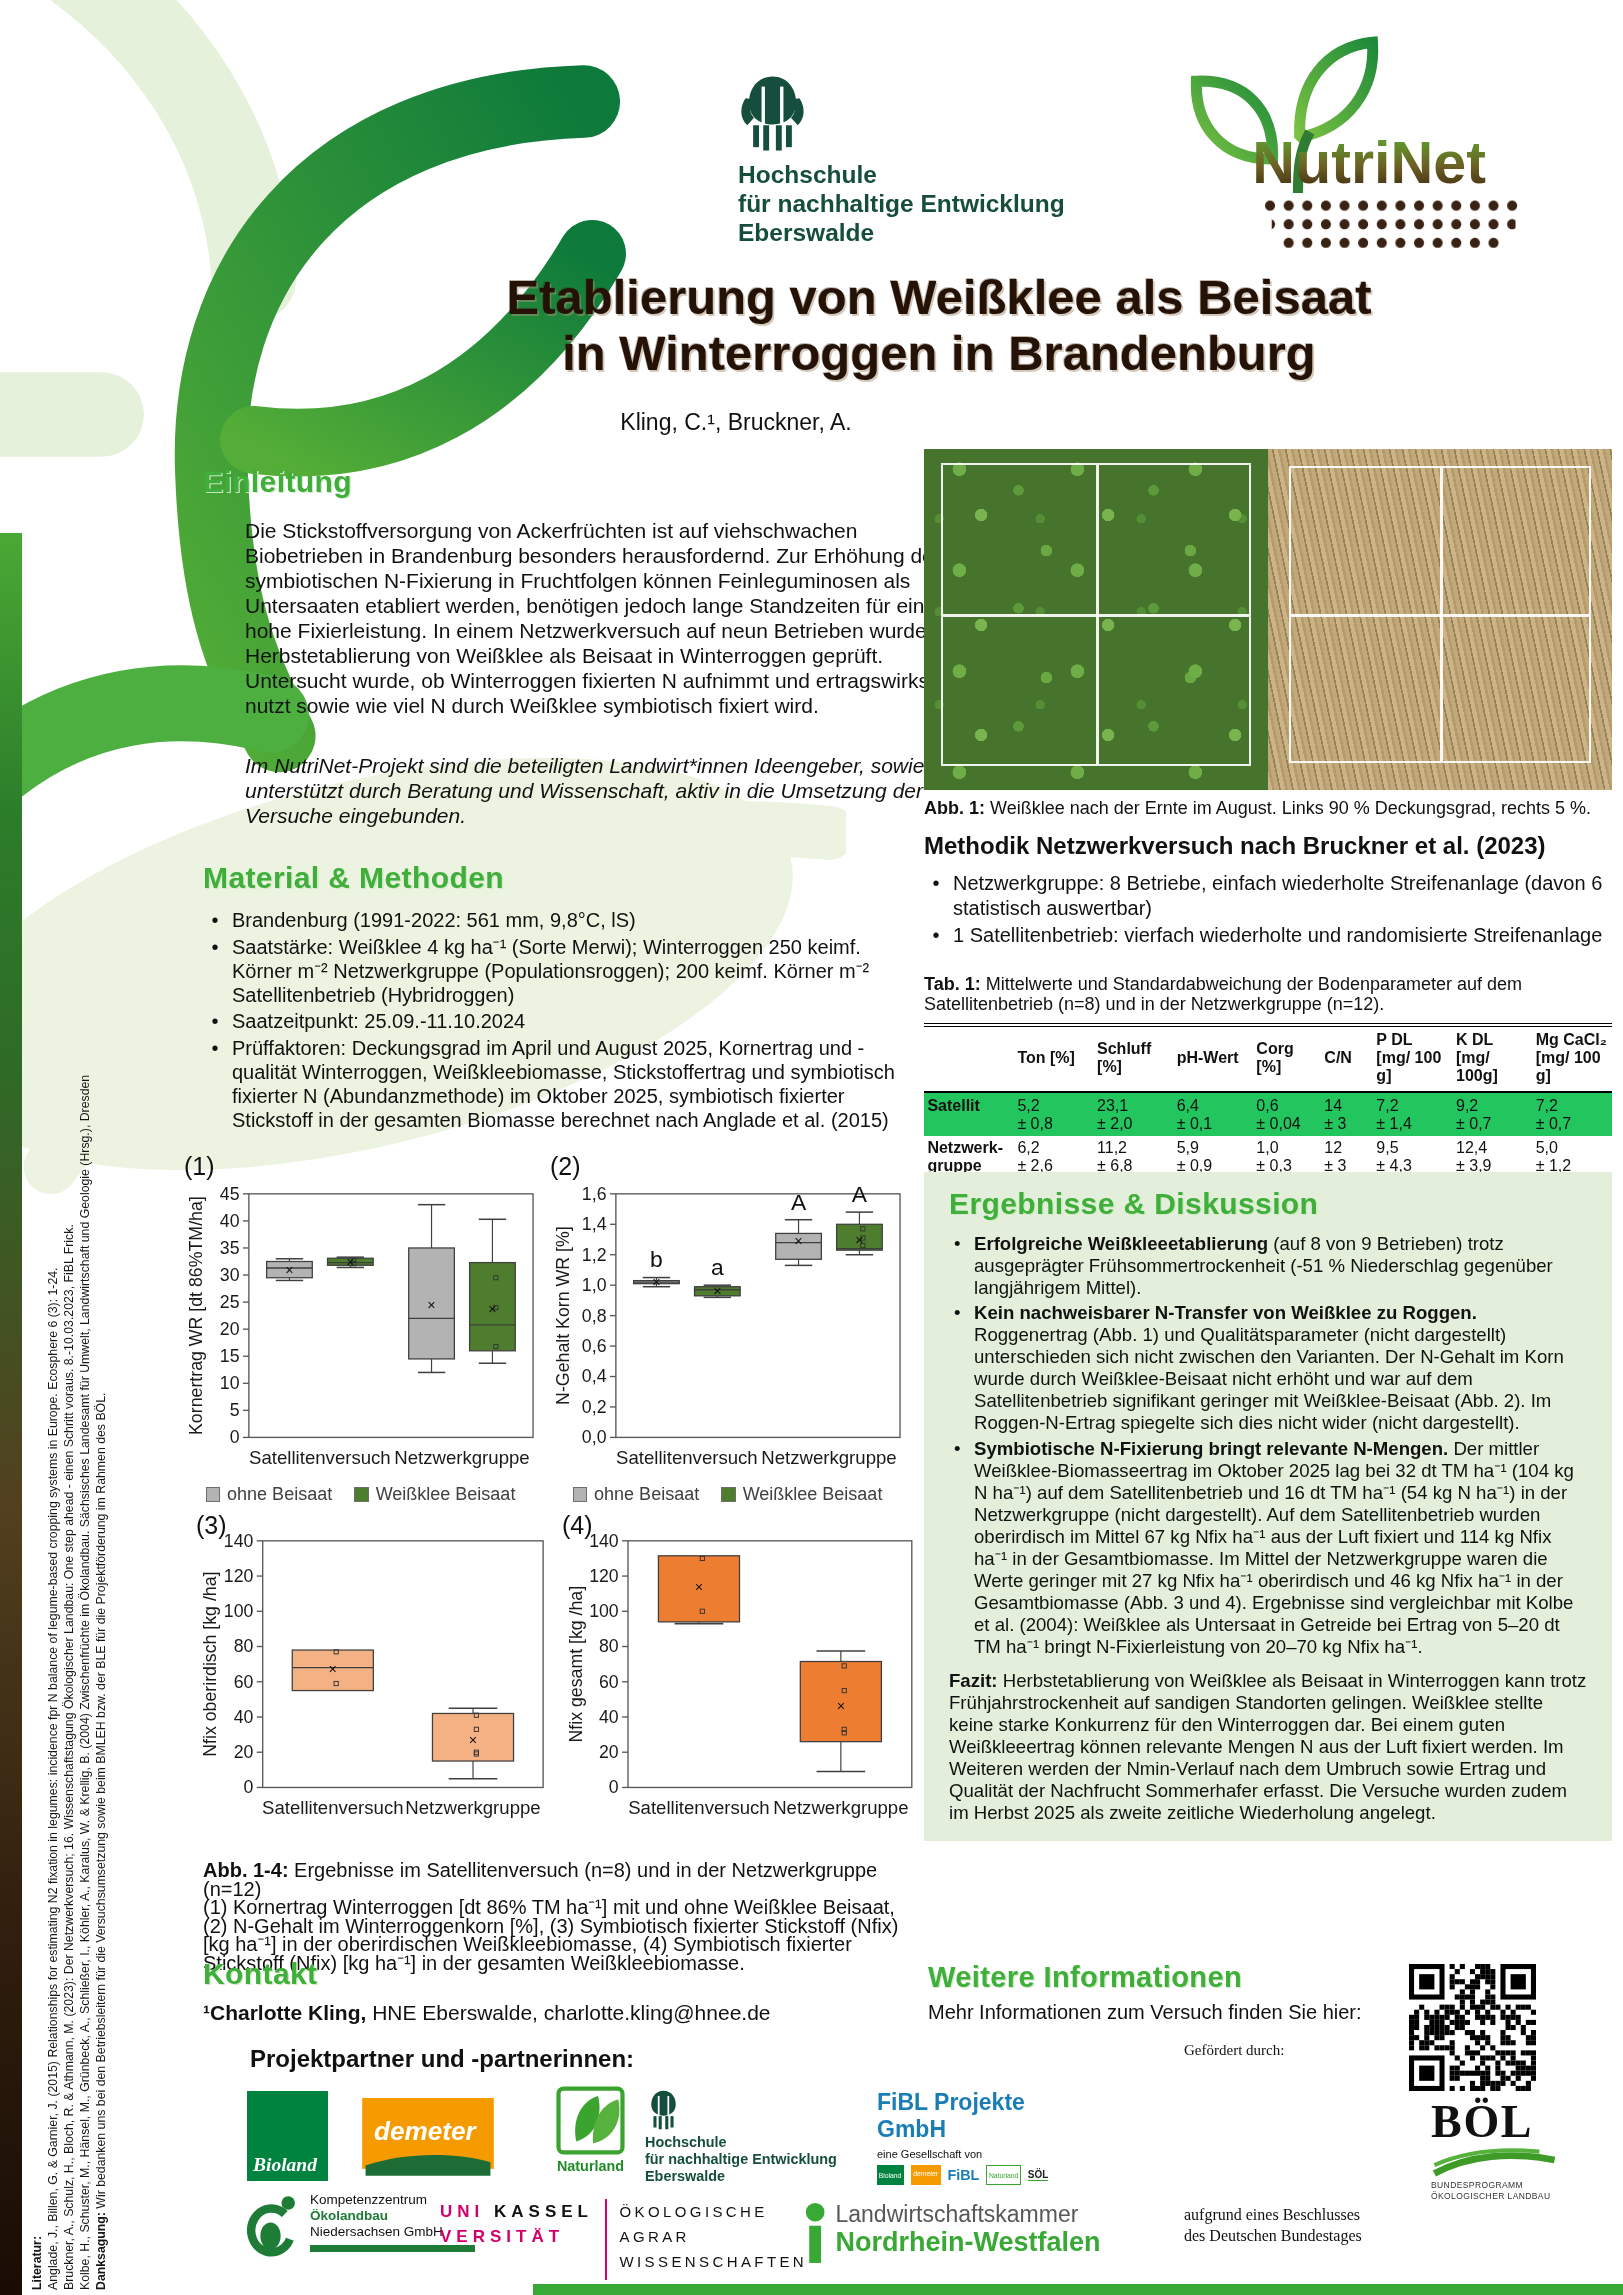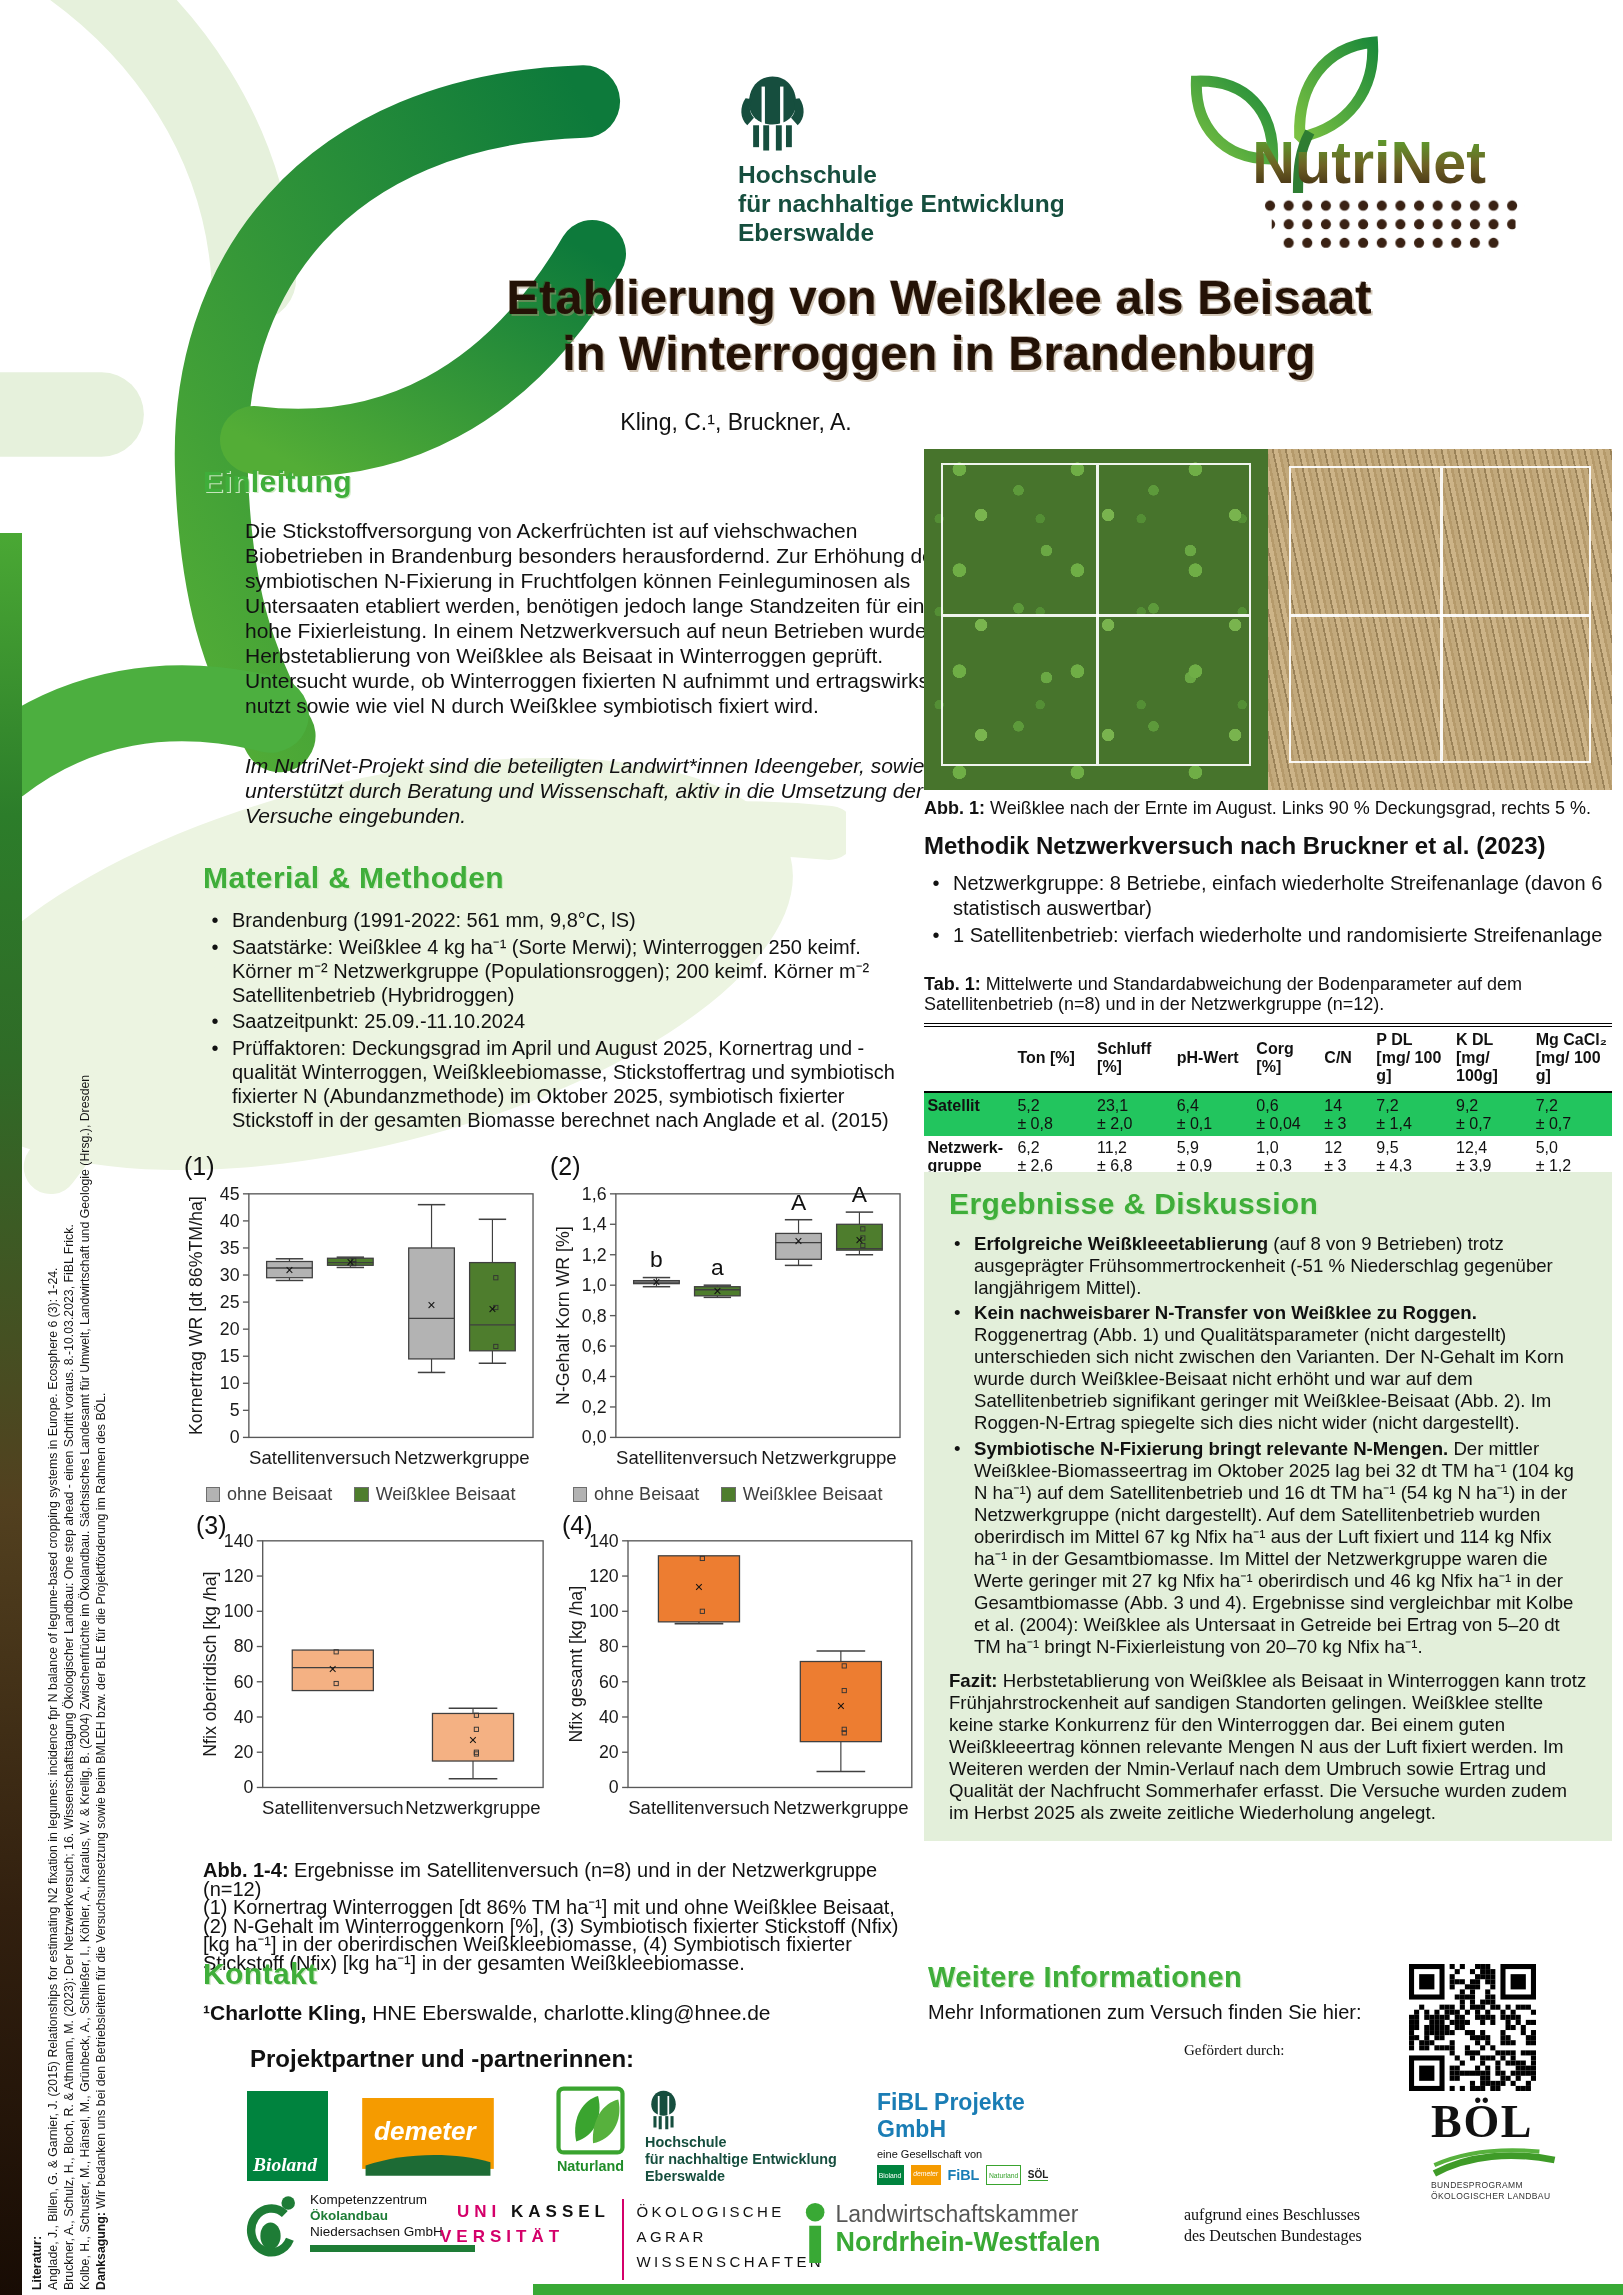--- a/index.html
+++ b/index.html
@@ -832,21 +832,21 @@
     </svg>
     <div style="font-size:13.5px;line-height:16px;">
       <div>Kompetenzzentrum</div>
       <div style="color:#1e7c36;font-weight:700;">Ökolandbau</div>
       <div>Niedersachsen GmbH</div>
       <div style="width:165px;height:6.8px;background:#1e7c36;margin-top:5px;"></div>
     </div>
   </div>
   <div class="ab" style="left:440px;top:2199px;display:flex;gap:12px;align-items:flex-start;">
     <div style="font-size:17px;line-height:25px;letter-spacing:5px;white-space:nowrap;">
-      <div><span style="color:#d4006a;font-weight:700;margin-left:17px;">UNI</span> <span style="font-weight:600;">KASSEL</span></div>
+      <div><span style="color:#d4006a;font-weight:700;">UNI</span> <span style="font-weight:600;">KASSEL</span></div>
       <div style="color:#d4006a;font-weight:700;">VERSITÄT</div>
     </div>
     <div style="width:2.5px;height:81px;background:#d4006a;"></div>
     <div style="font-size:15px;line-height:25px;letter-spacing:3.4px;color:#111;white-space:nowrap;">
       <div>ÖKOLOGISCHE</div>
       <div>AGRAR</div>
       <div>WISSENSCHAFTEN</div>
     </div>
   </div>
   <div class="ab" style="left:805px;top:2202px;display:flex;gap:8.5px;align-items:flex-start;">

